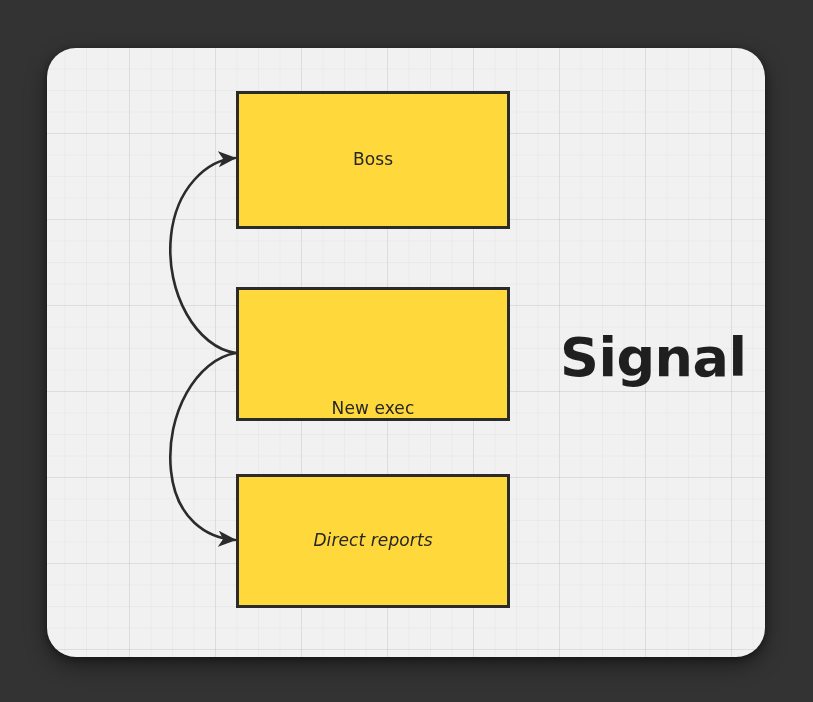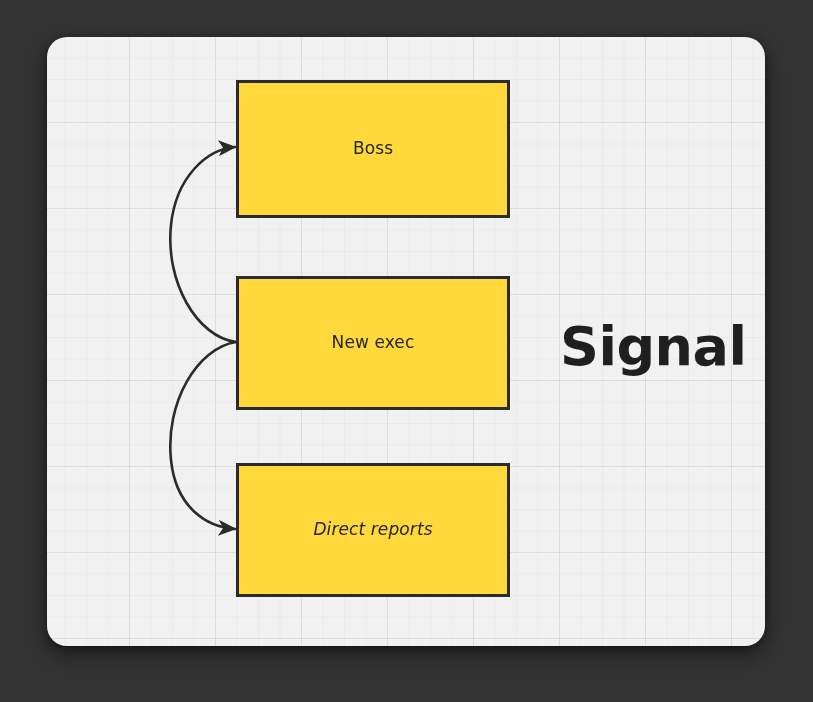--- a/index.html
+++ b/index.html
@@ -19,24 +19,24 @@
     position: relative;
     width: 813px;
     height: 702px;
     background: #333333;
   }
 
   
   #canvas-card {
     position: absolute;
     left: 47px;
-    top: 37px;
+    top: 48px;
     width: 718px;
     height: 609px;
-    border-radius: 20px;
+    border-radius: 29px;
     background-color: #f1f1f1;
     background-image:
       linear-gradient(to right,  rgba(0,0,0,0.055) 1px, transparent 1px),
       linear-gradient(to bottom, rgba(0,0,0,0.055) 1px, transparent 1px),
       linear-gradient(to right,  rgba(0,0,0,0.028) 1px, transparent 1px),
       linear-gradient(to bottom, rgba(0,0,0,0.028) 1px, transparent 1px);
     background-size:
       86px 86px,
       86px 86px,
       21.5px 21.5px,
@@ -69,21 +69,21 @@
   .node-label {
     font-size: 17px;
     line-height: 1;
     color: #262626;
     letter-spacing: 0.1px;
     text-align: center;
     user-select: none;
   }
 
   #node-boss          { left: 189px; top: 43px;  width: 274px; height: 138px; }
-  #node-new-exec      { left: 189px; top: 239px; width: 274px; height: 134px; }
+  #node-new-exec      { left: 189px; top: 239px; width: 274px; height: 134px; align-items: flex-end; }
   #node-direct-reports{ left: 189px; top: 426px; width: 274px; height: 134px; font-style: italic; }
 
   
   #node-boss .node-label           { transform: translateY(-1px); }
   #node-new-exec .node-label       { transform: translateY(-1px); }
   #node-direct-reports .node-label { transform: translateY(-1px); }
 
   
   #signal-heading {
     position: absolute;

